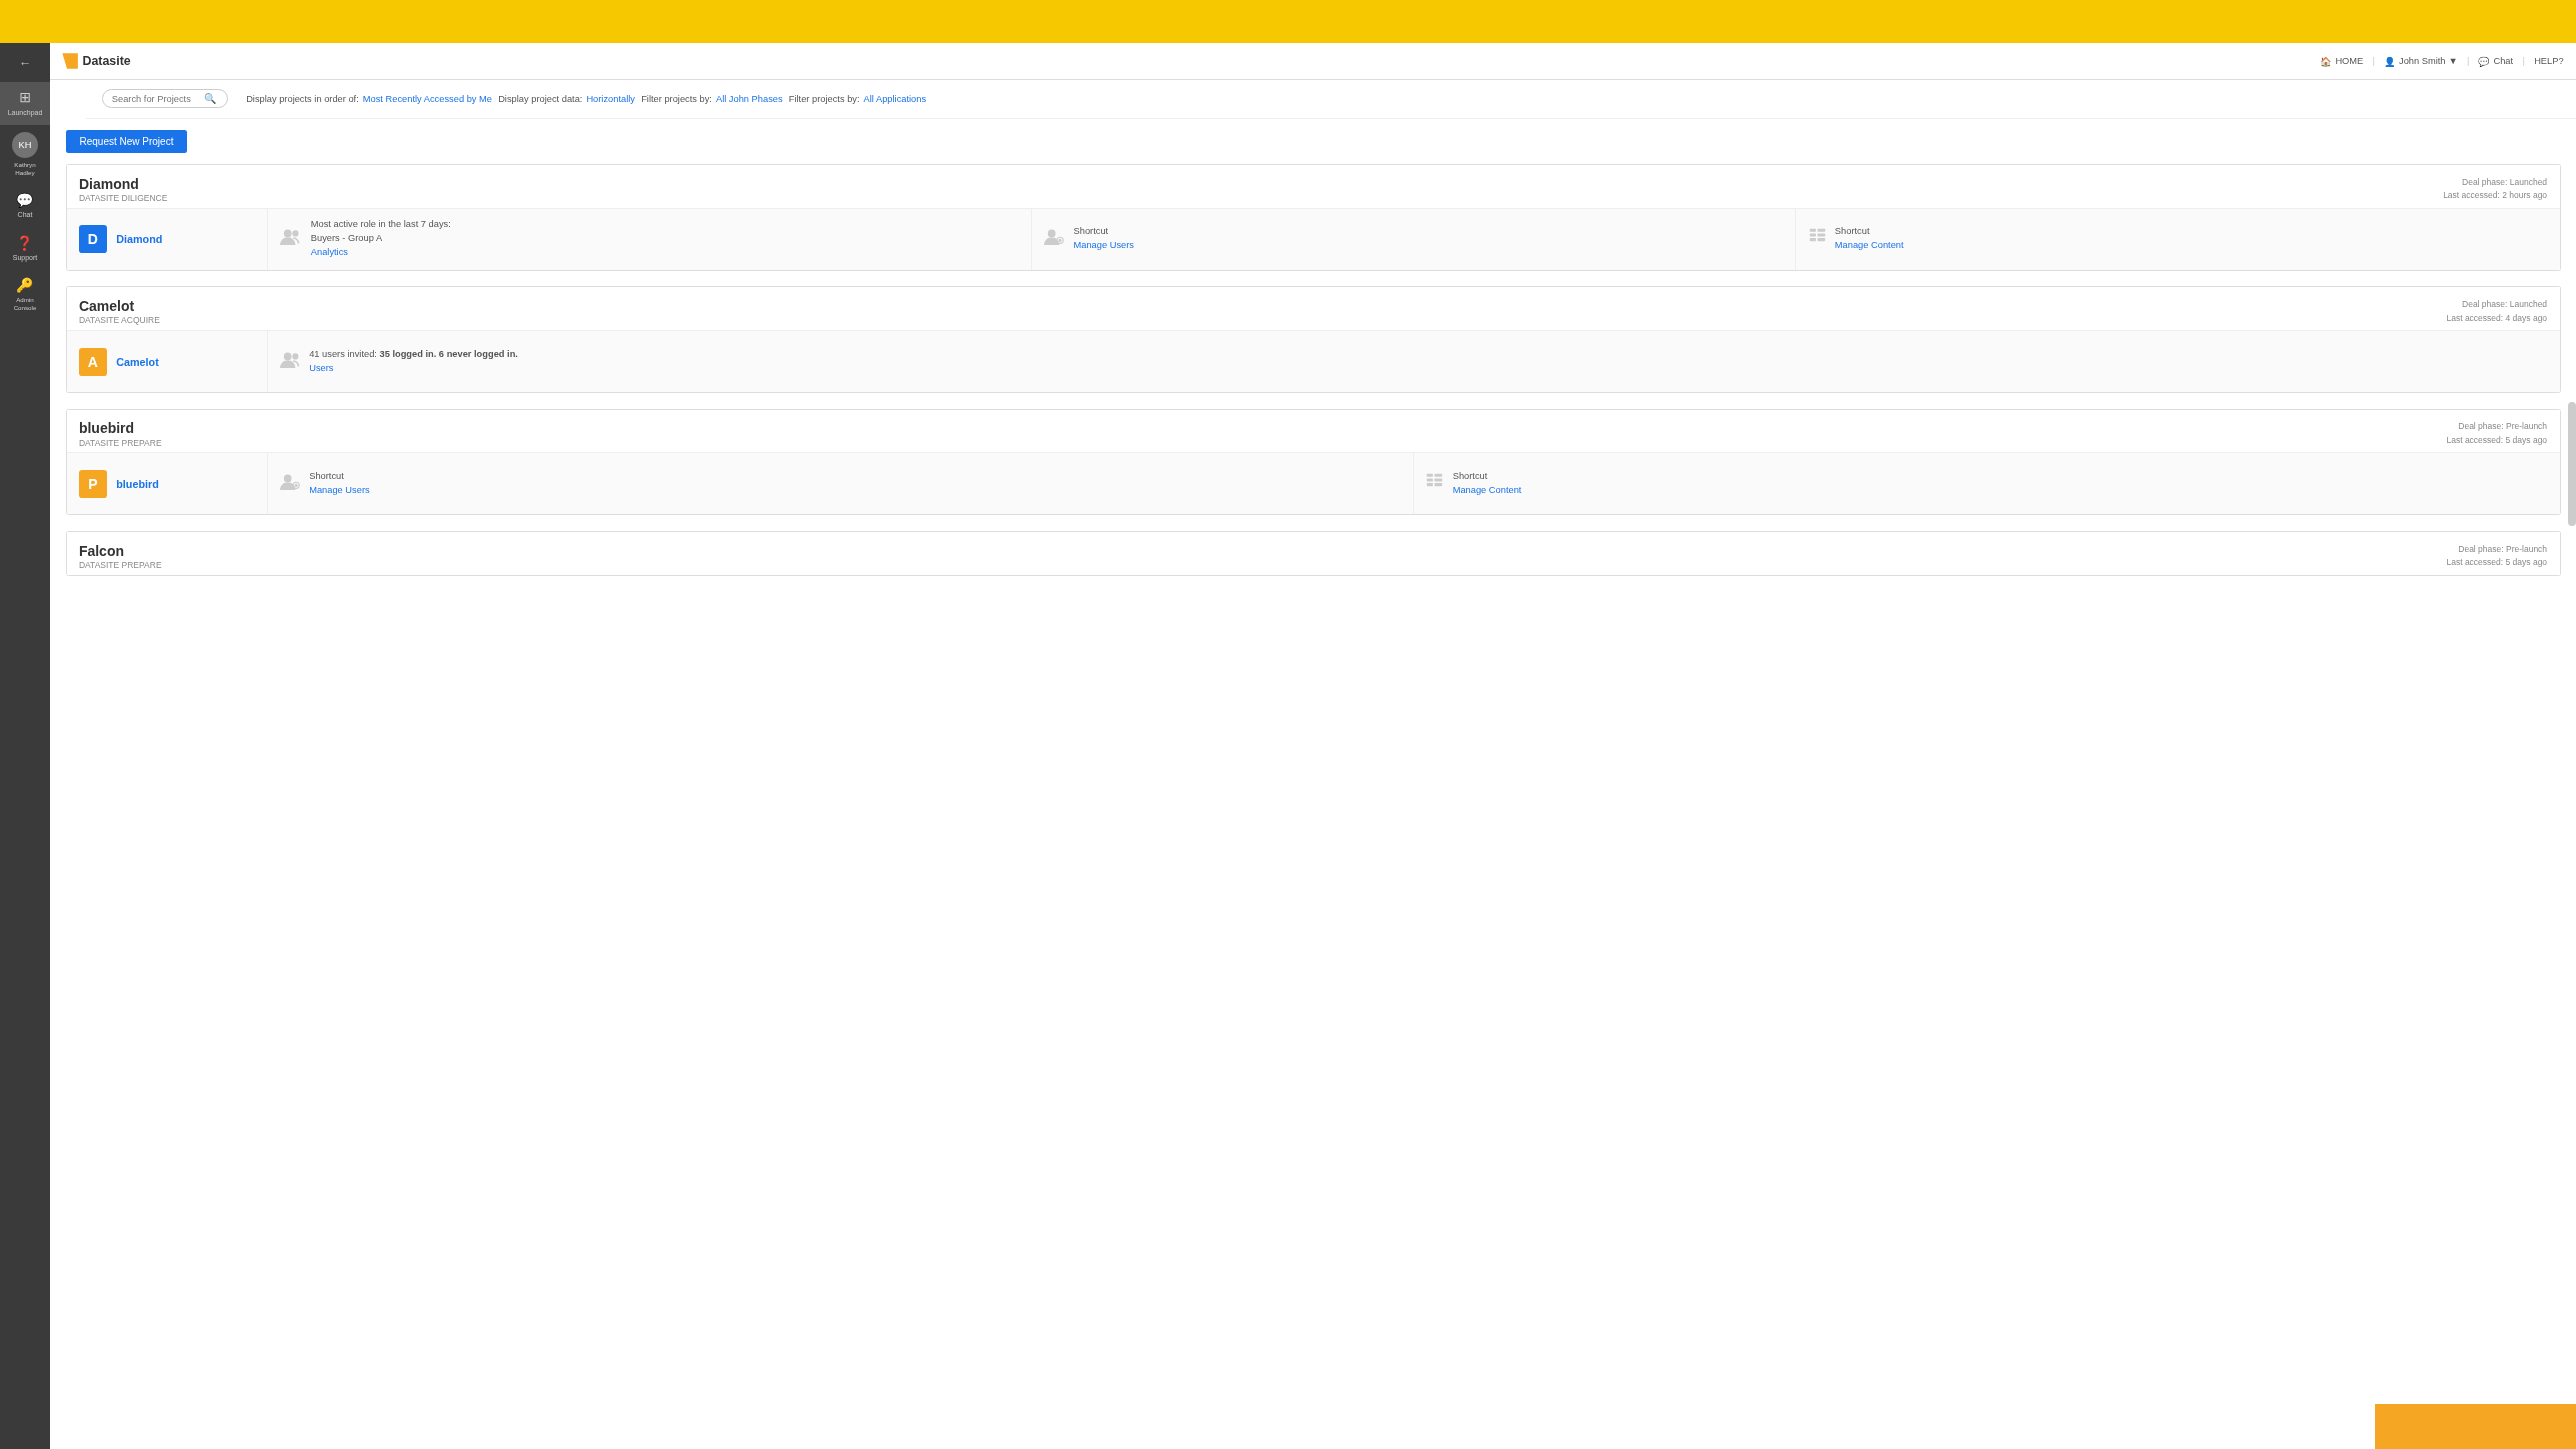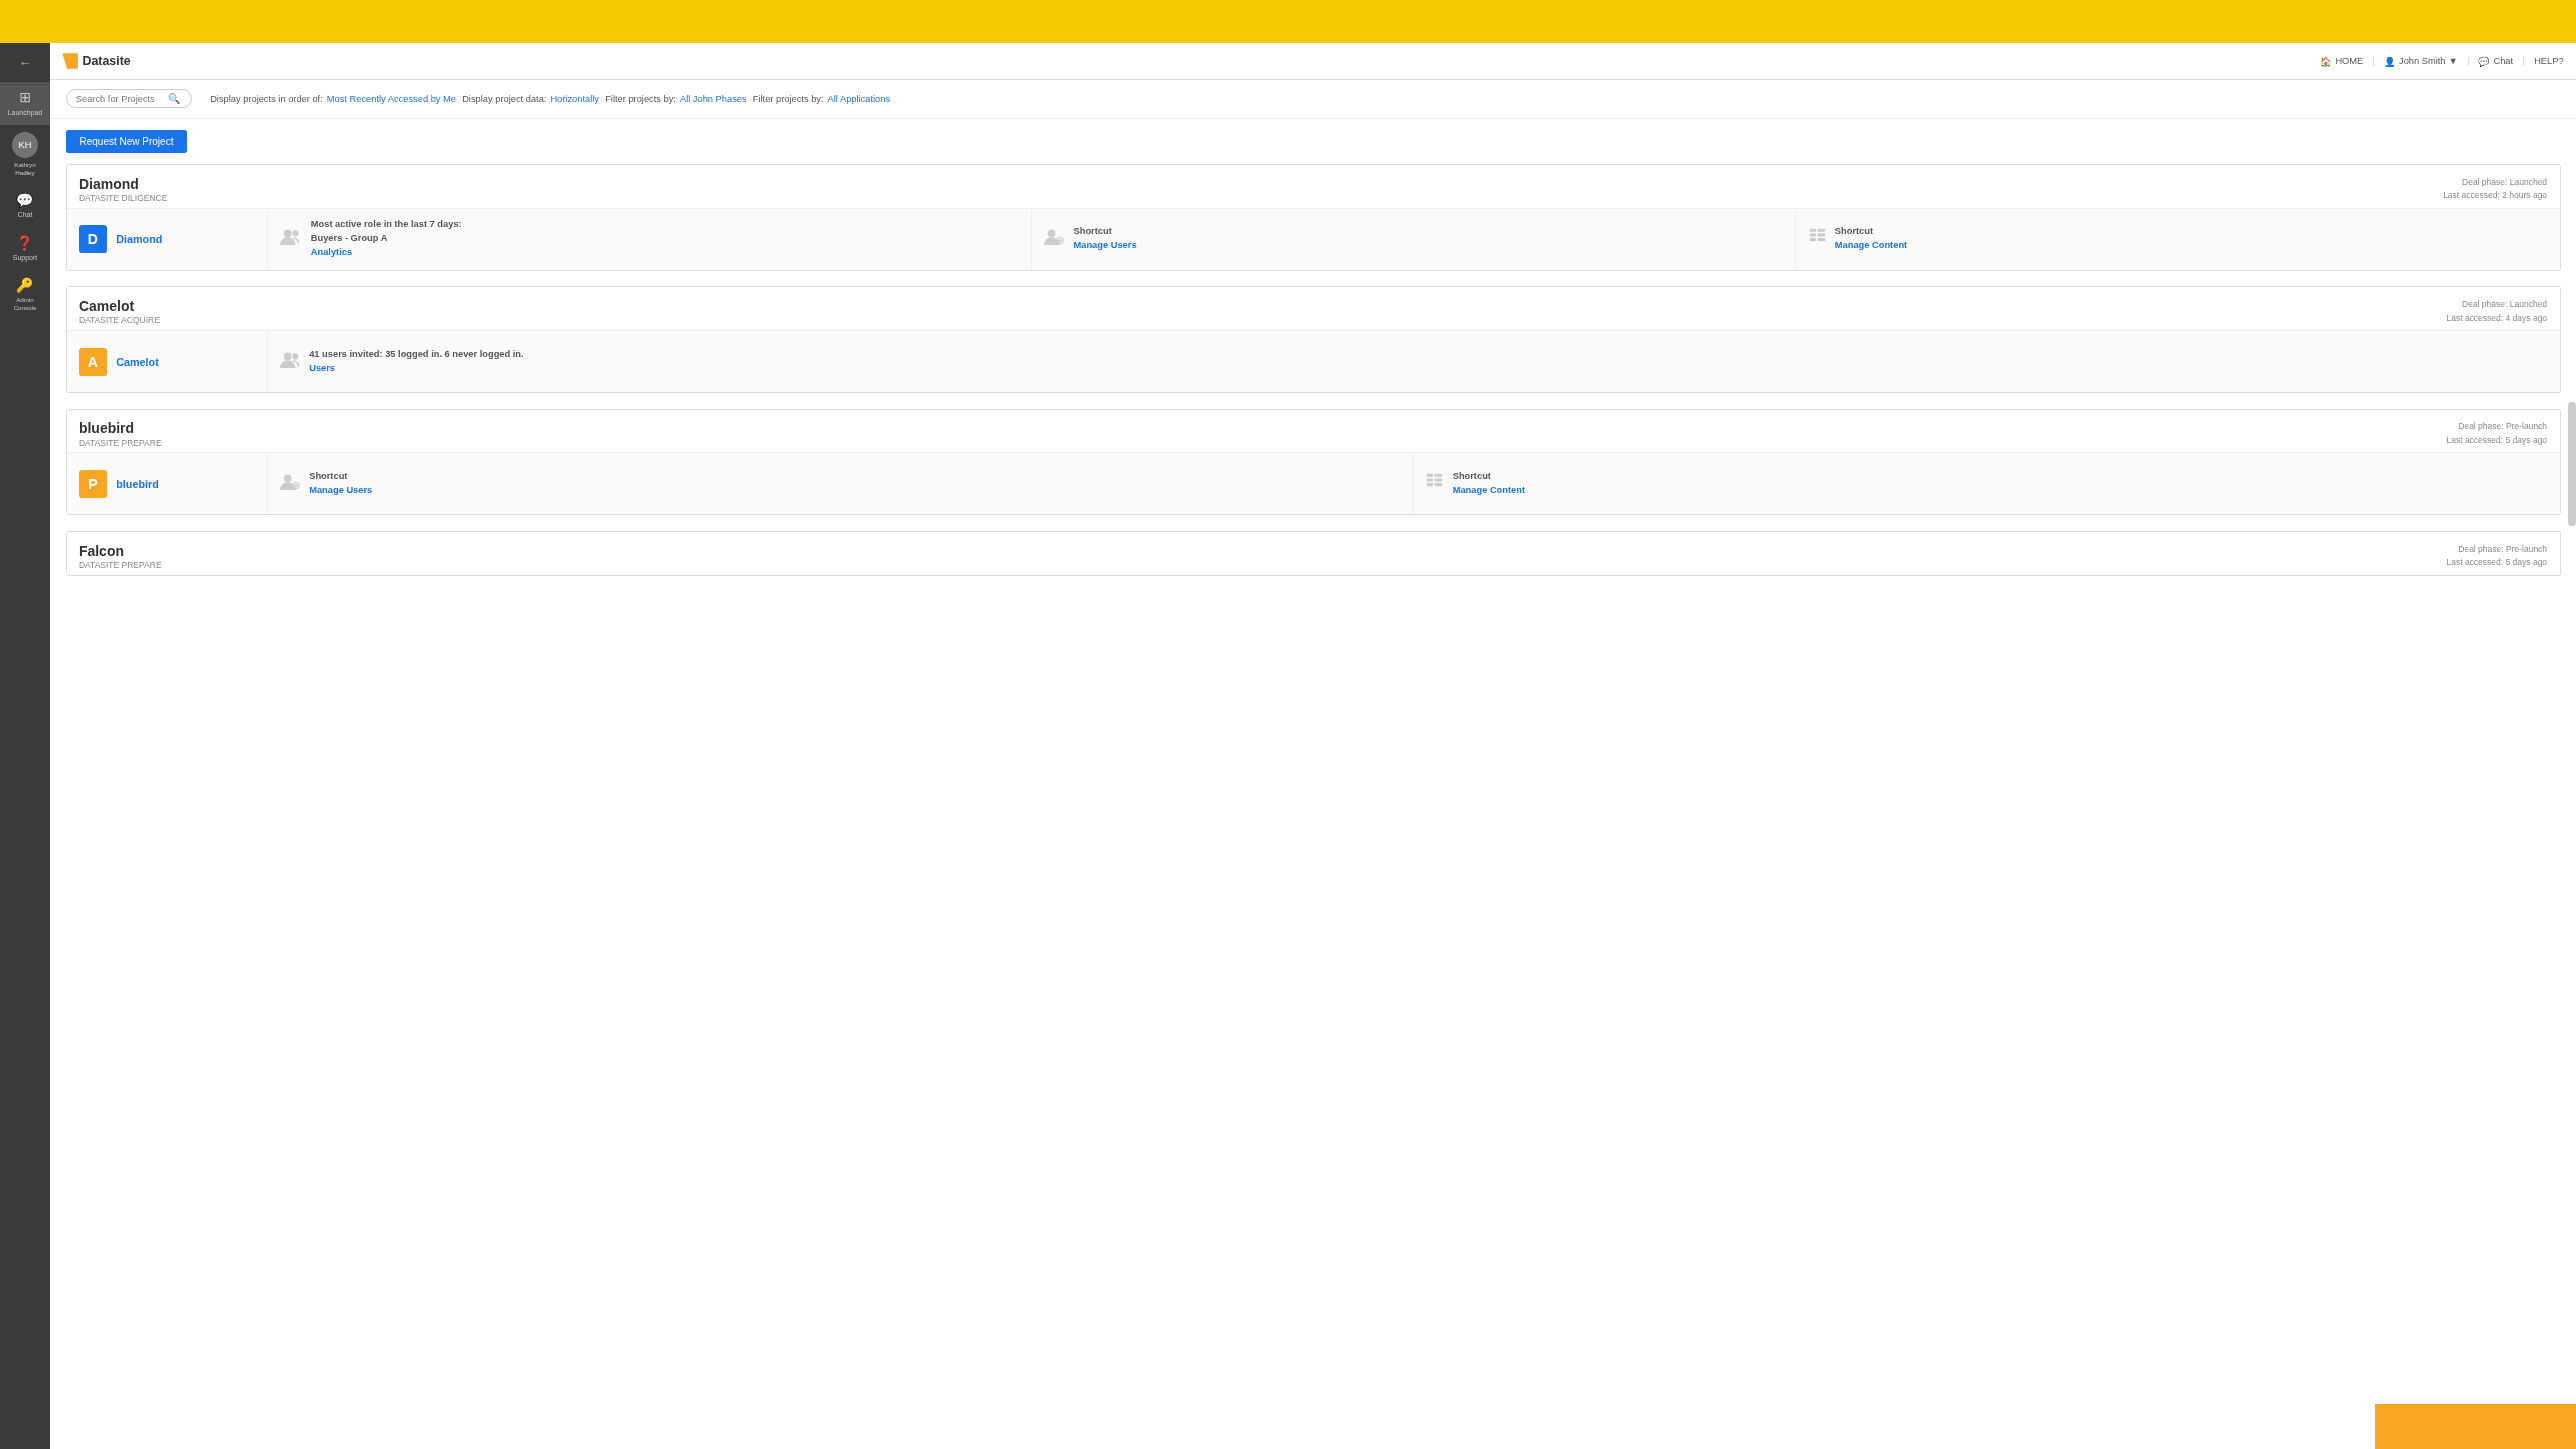--- a/index.html
+++ b/index.html
@@ -170,20 +170,21 @@
     
     .filter-bar {
       display: flex;
       align-items: center;
       padding: 9.3px 15.5px;
       background: #fff;
       border-bottom: 0.8px solid #eee;
       flex-wrap: wrap;
       gap: 6.2px;
       flex-shrink: 0;
+      margin-left: 36px;
     }
 
     .search-box {
       display: flex;
       align-items: center;
       border: 0.8px solid #ccc;
       border-radius: 15.5px;
       padding: 3.1px 9.3px;
       margin-right: 12.4px;
       background: #fff;
@@ -304,21 +305,20 @@
       color: #1a73e8;
       font-size: 10.8px;
       font-weight: 600;
       cursor: pointer;
       text-decoration: none;
     }
 
     .project-card-stats {
       display: flex;
       flex: 1;
-      font-weight: bold;
     }
 
     .stat-block {
       flex: 1;
       display: flex;
       align-items: center;
       padding: 9.3px 12.4px;
       border-right: 0.8px solid #eee;
       gap: 9.3px;
     }

